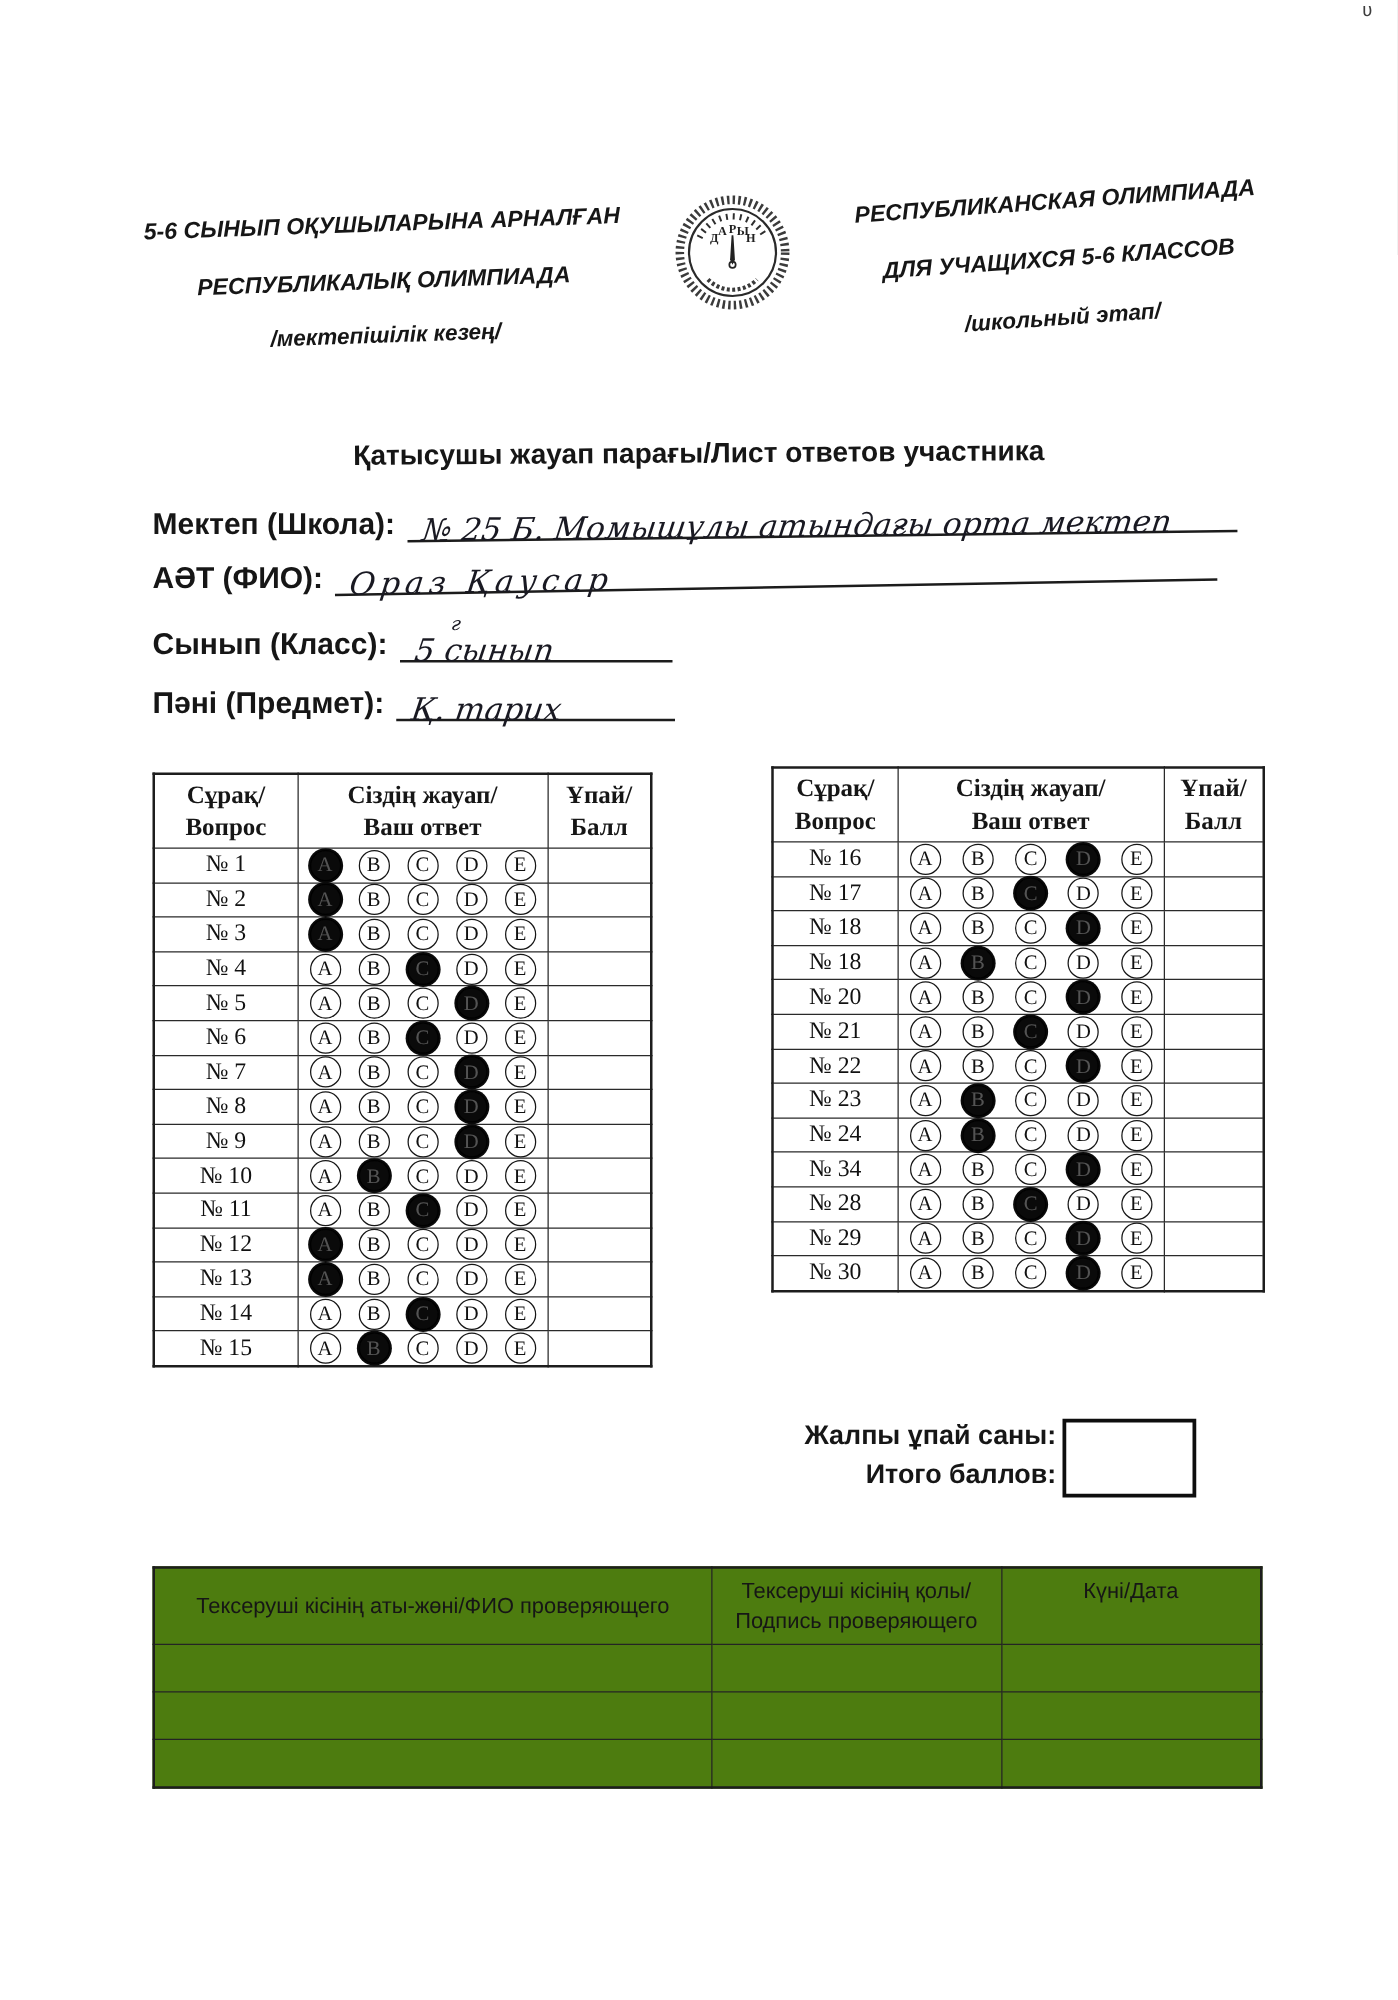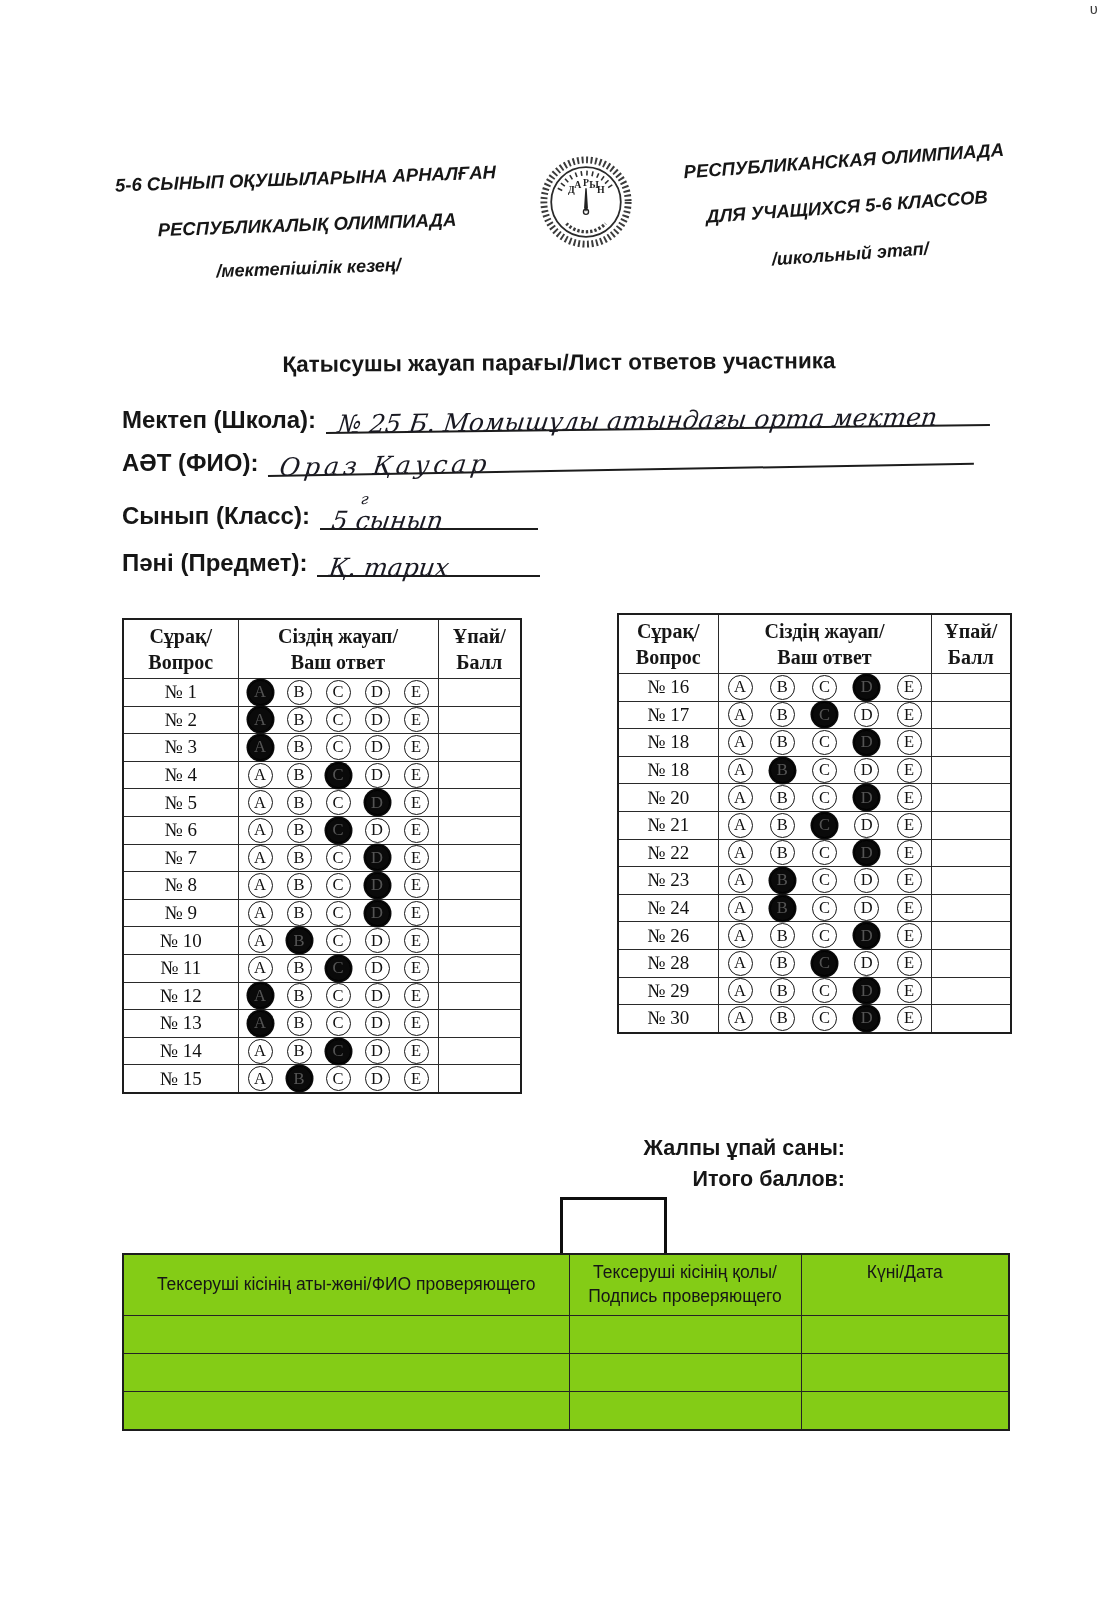--- a/index.html
+++ b/index.html
@@ -59,30 +59,30 @@
   .bubble{
     width:25px; height:25px; border:1.8px solid #161616; border-radius:50%;
     display:flex; align-items:center; justify-content:center;
     font-size:16.5px; color:#111; background:#fff; box-sizing:border-box;
   }
   .bubble.filled{
     background:#0a0a0a; border-color:#000; color:rgba(255,255,255,0.30);
     box-shadow:0 0 0 1.5px #0a0a0a;
   }
   
-  .total-wrap{position:absolute; left:555px; top:1133px; display:flex; align-items:flex-start;flex-direction:column;}
+  .total-wrap{position:absolute; left:555px; top:1133px; display:flex; align-items:flex-start;}
   .total-labels{width:290px; text-align:right; font-weight:bold; font-size:21.5px; line-height:31px;}
   .total-box{
     width:101px; height:57px; border:3.5px solid #0e0e0e; margin-left:5px; margin-top:2px;
     font-size:24px; text-align:center; line-height:57px;
   }
   
   .checker{
     position:absolute; left:122px; top:1253px; width:886px;
-    border-collapse:collapse; table-layout:fixed; background:#84cc16;
+    border-collapse:collapse; table-layout:fixed; background:#4d7c0f;
     font-family:"Liberation Sans", sans-serif; border:2px solid #1d1d1d;
   }
   .checker th,.checker td{border:1.6px solid #242424; padding:2px 8px;}
   .checker col.k1{width:446px;} .checker col.k2{width:232px;} .checker col.k3{width:208px;}
   .checker th{height:52px; font-weight:normal; font-size:17.5px; line-height:1.35;
               text-align:center; vertical-align:middle;}
   .checker td{height:33px;}
   
   .logo svg{width:100%; height:100%;}
 </style>
@@ -525,21 +525,21 @@
               <span class="bubble">A</span>
               <span class="bubble filled">B</span>
               <span class="bubble">C</span>
               <span class="bubble">D</span>
               <span class="bubble">E</span>
             </div>
           </td>
           <td></td>
         </tr>
         <tr>
-          <td class="q-cell">№ 26</td>
+          <td class="q-cell">№ 34</td>
           <td>
             <div class="bubble-row">
               <span class="bubble">A</span>
               <span class="bubble">B</span>
               <span class="bubble">C</span>
               <span class="bubble filled">D</span>
               <span class="bubble">E</span>
             </div>
           </td>
           <td></td>

